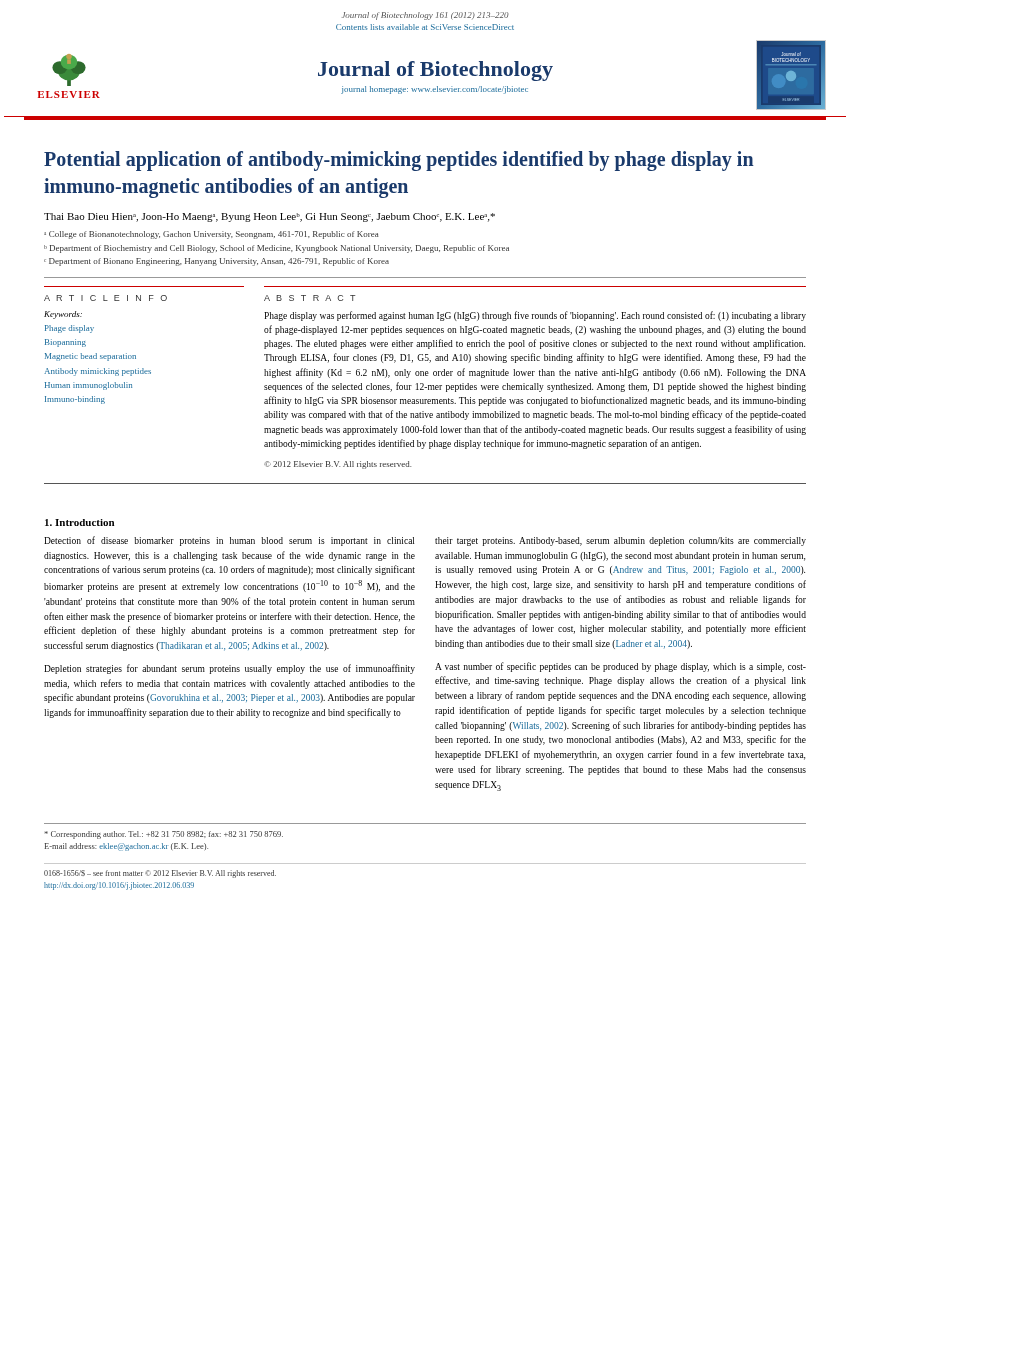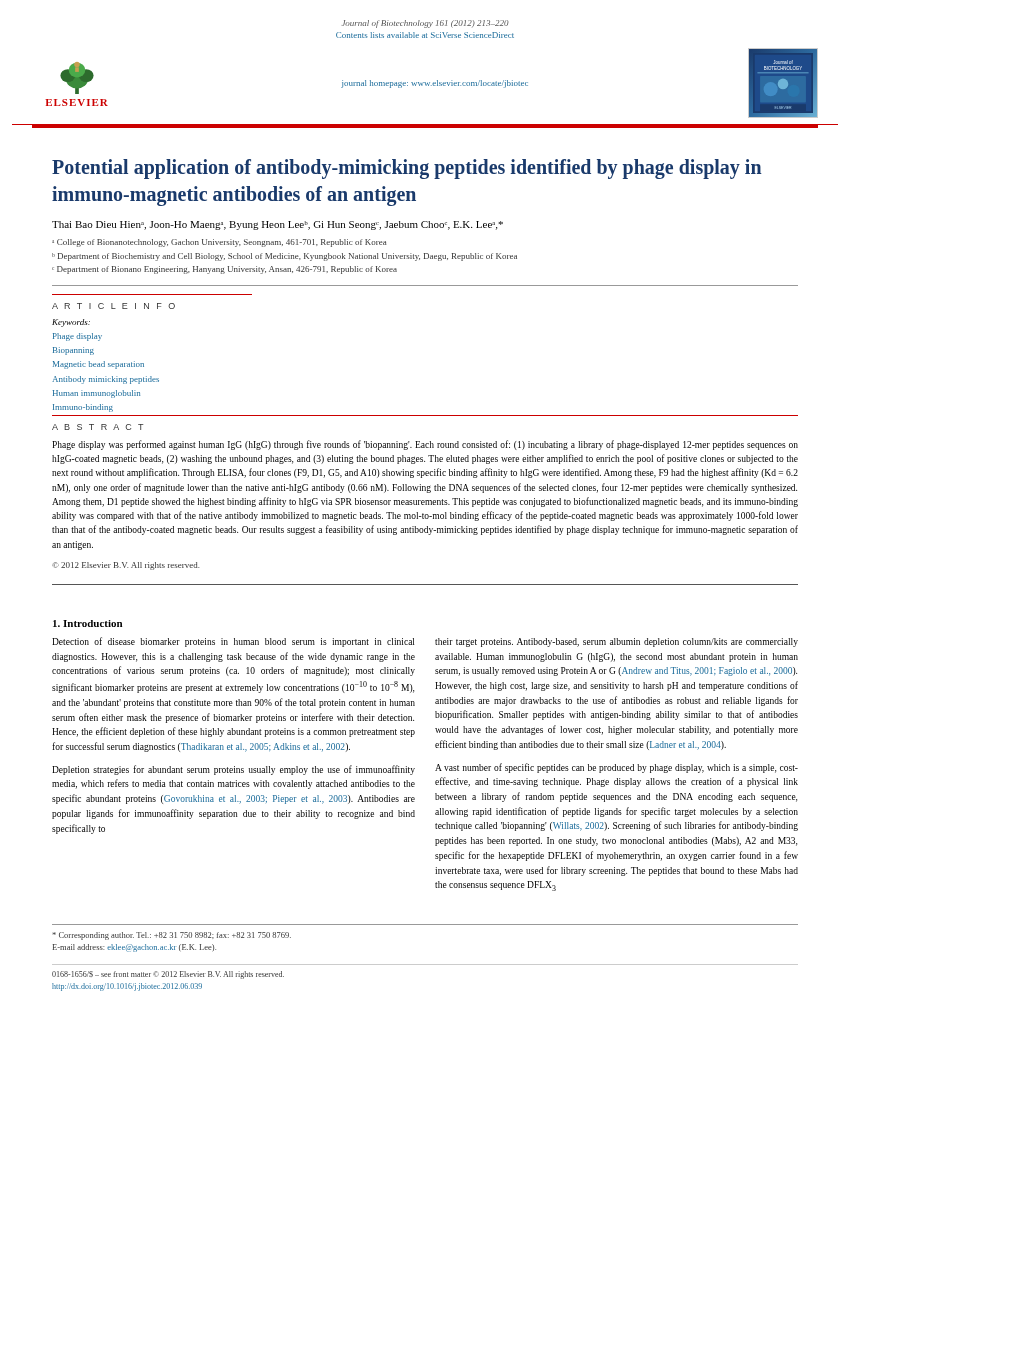--- a/index.html
+++ b/index.html
@@ -9,21 +9,21 @@
       background: #fff;
       color: #000;
       width: 1021px;
       min-height: 1351px;
     }
 
     .page {
       width: 850px;
       min-height: 1351px;
       background: #fff;
-      padding: 12px;
+      padding: 4px;
     }
 
     
     .journal-header {
       background: #fff;
       padding: 6px 20px 0 20px;
       border-bottom: 1px solid #c00;
     }
 
     .journal-top-bar {
@@ -141,22 +141,22 @@
     
     .thin-divider {
       height: 1px;
       background: #999;
       margin: 8px 0;
     }
 
     
     .two-col {
       display: flex;
+      gap: 20px;
       margin-top: 8px;
-      flex-direction: column;
     }
 
     .left-col {
       width: 200px;
       min-width: 200px;
     }
 
     .right-col {
       flex: 1;
     }
@@ -338,20 +338,21 @@
           <ellipse cx="35" cy="18" rx="8" ry="7" fill="#2d6b2d"></ellipse>
           <ellipse cx="25" cy="12" rx="9" ry="8" fill="#4aaa4a"></ellipse>
 
           <circle cx="25" cy="6" r="3" fill="#c8a050"></circle>
           <rect x="23" y="9" width="4" height="5" fill="#c8a050"></rect>
         </svg>
         <div class="elsevier-text">ELSEVIER</div>
       </div>
 
       <div class="journal-title-center">
+        <h1>Journal of Biotechnology</h1>
         <div class="journal-homepage">
           <span>journal homepage: </span>
           <span style="color:#1a6b9a; cursor:pointer;">www.elsevier.com/locate/jbiotec</span>
         </div>
       </div>
 
       <div class="journal-cover-img">
         <svg width="68" height="68" viewBox="0 0 68 68">
           <rect width="68" height="68" fill="#1a3a6b"></rect>
           <rect x="2" y="2" width="64" height="64" fill="#1e4a8a" rx="1"></rect>

